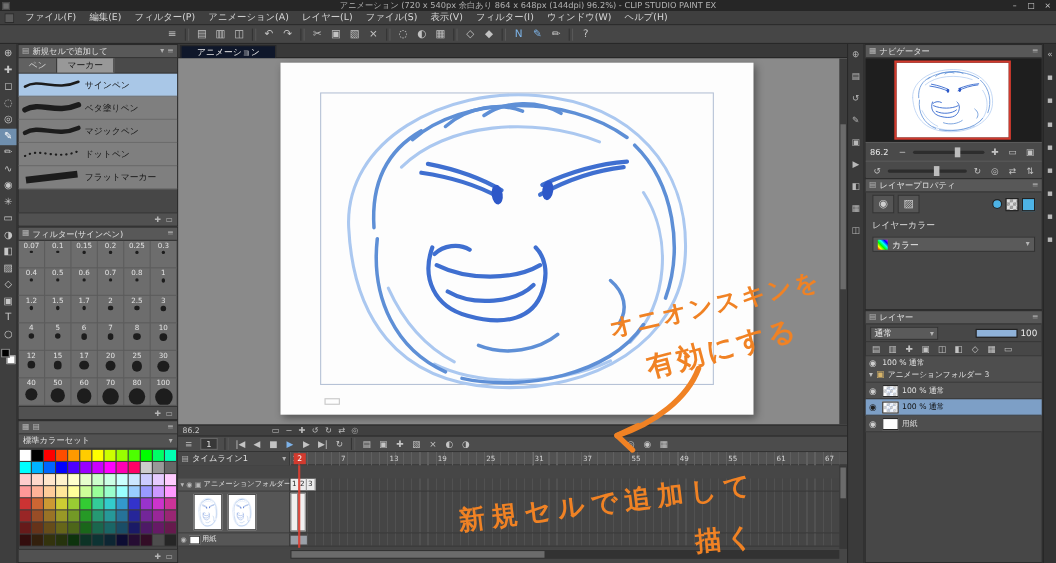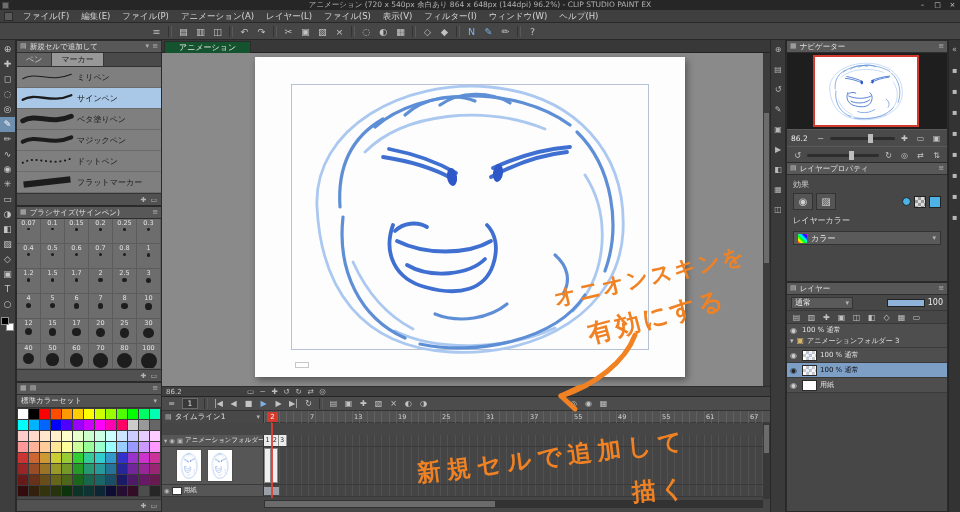--- a/index.html
+++ b/index.html
@@ -56,21 +56,21 @@
   .size-dot{display:block;margin:1px auto 0;background:#1d1d1d;border-radius:50%}
 
   .colorset-bar{height:13px;display:flex;align-items:center;gap:3px;background:#525252;border-bottom:1px solid #333;font-size:7.5px;color:#e0e0e0;padding:0 4px}
   .colorset-bar .caret{margin-left:auto;font-size:7px;color:#b0b0b0}
   #palette{display:grid;grid-template-columns:repeat(13,1fr);gap:1px;background:#3c3c3c;padding:1px}
   .sw{height:10px}
 
   
   #center{position:absolute;left:162px;top:40px;width:608px;height:472px;background:#3a3a3a}
   #canvas-tabrow{position:absolute;left:0;top:0;width:100%;height:13px;background:#383838;border-bottom:1px solid #242424}
-  .canvas-tab{position:absolute;left:2px;top:1px;height:12px;line-height:12px;padding:0 14px;background:#14532d;font-size:8px;color:#e6e6e6;border:1px solid #2b2b2b;border-bottom:none}
+  .canvas-tab{position:absolute;left:2px;top:1px;height:12px;line-height:12px;padding:0 14px;background:#0f172a;font-size:8px;color:#e6e6e6;border:1px solid #2b2b2b;border-bottom:none}
   #viewport{position:absolute;left:0;top:13px;width:608px;height:333px;background:#8a8a8a;overflow:hidden}
   .page{position:absolute;left:93px;top:4px;width:430px;height:320px;background:#fdfdfd;box-shadow:2px 3px 7px rgba(0,0,0,.4)}
   .inner-crop{position:absolute;left:36px;top:27px;right:36px;bottom:27px;border:1px solid #b6c2d6}
   .page svg.sketch{position:absolute;inset:0;width:100%;height:100%}
   .page-mark{position:absolute;left:40px;bottom:9px;width:14px;height:6px;border:1px solid #9a9a9a;opacity:.55}
   #vp-vscroll{position:absolute;right:0;top:0;width:7px;height:333px;background:#3c3c3c}
   #vp-vscroll .thumb{position:absolute;left:1px;top:60px;width:5px;height:150px;background:#6b6b6b}
   #canvas-footer{position:absolute;left:0;top:346px;width:608px;height:10px;background:#404040;border-top:1px solid #2d2d2d;display:flex;align-items:center;gap:3px;padding:0 4px;font-size:7px;color:#c9c9c9}
   .cf-ic{width:12px;text-align:center;font-size:7.5px;color:#bdbdbd}
   #canvasFooterIcons{display:flex;margin-left:60px}
@@ -181,21 +181,21 @@
         <span class="t-btn">–</span>
         <span class="t-btn">□</span>
         <span class="t-btn">×</span>
       </span>
   </div>
 
   <div id="menubar">
     <span class="m-appicon"></span>
   <div class="menu-item">ファイル(F)</div>
       <div class="menu-item">編集(E)</div>
-      <div class="menu-item">ファイル(P)</div>
+      <div class="menu-item">フィルター(P)</div>
       <div class="menu-item">アニメーション(A)</div>
       <div class="menu-item">レイヤー(L)</div>
       <div class="menu-item">ファイル(S)</div>
       <div class="menu-item">表示(V)</div>
       <div class="menu-item">フィルター(I)</div>
       <div class="menu-item">ウィンドウ(W)</div>
       <div class="menu-item">ヘルプ(H)</div>
     </div>
 
   <div id="toolbar">
@@ -263,26 +263,20 @@
         <span class="ph-icons">
           <span>▾</span>
           <span>≡</span>
         </span>
       </div>
       <div class="stab" id="subtoolTabs">
           <div class="tab">ペン</div>
           <div class="tab active">マーカー</div>
         </div>
       <div id="subtoolList">
-          <div class="st-row">
-            <svg viewBox="0 0 60 20" class="stroke-prev">
-              <path d="M3,12 C18,3 34,17 57,7" fill="none" stroke="#1c1c1c" stroke-width="1.2" stroke-linecap="round"></path>
-            </svg>
-            <span class="st-label">ミリペン</span>
-          </div>
           <div class="st-row sel">
             <svg viewBox="0 0 60 20" class="stroke-prev">
               <path d="M3,12 C18,3 34,17 57,7" fill="none" stroke="#1c1c1c" stroke-width="2.6" stroke-linecap="round"></path>
             </svg>
             <span class="st-label">サインペン</span>
           </div>
           <div class="st-row">
             <svg viewBox="0 0 60 20" class="stroke-prev">
               <path d="M3,12 C18,3 34,17 57,7" fill="none" stroke="#1c1c1c" stroke-width="5.5" stroke-linecap="round"></path>
             </svg>
@@ -309,21 +303,21 @@
         </div>
       <div class="pfoot">
         <span>✚</span>
         <span>▭</span>
       </div>
     </div>
 
     <div class="lpanel" id="p-brush">
       <div class="phead">
         <span class="ph-ic">▦</span>
-        <span>ブラシサイズ(サインペン)</span>
+        <span>フィルター(サインペン)</span>
         <span class="ph-icons">
           <span>≡</span>
         </span>
       </div>
       <div id="sizeGrid">
           <div class="size-cell">
             <span class="size-num">0.07</span>
             <span class="size-dot" style="width: 2.39686px; height: 2.39686px;"></span>
           </div>
           <div class="size-cell">
@@ -813,21 +807,20 @@
     </div>
 
     <div class="rpanel" id="p-lprop">
       <div class="phead">
         <span class="ph-ic">▤</span>
         <span>レイヤープロパティ</span>
         <span class="ph-icons">
           <span>≡</span>
         </span>
       </div>
-      <div class="lp-label">効果</div>
       <div class="lp-effects" id="lpEffects">
           <div class="lp-effbtn">◉</div>
           <div class="lp-effbtn">▨</div>
           <div class="lp-right">
             <span class="lp-dot" style="background: rgb(77, 179, 230);"></span>
             <span class="lp-checker"></span>
             <span class="lp-swatchbox" style="background: rgb(77, 179, 230);"></span>
           </div>
         </div>
       <div class="lp-row">

